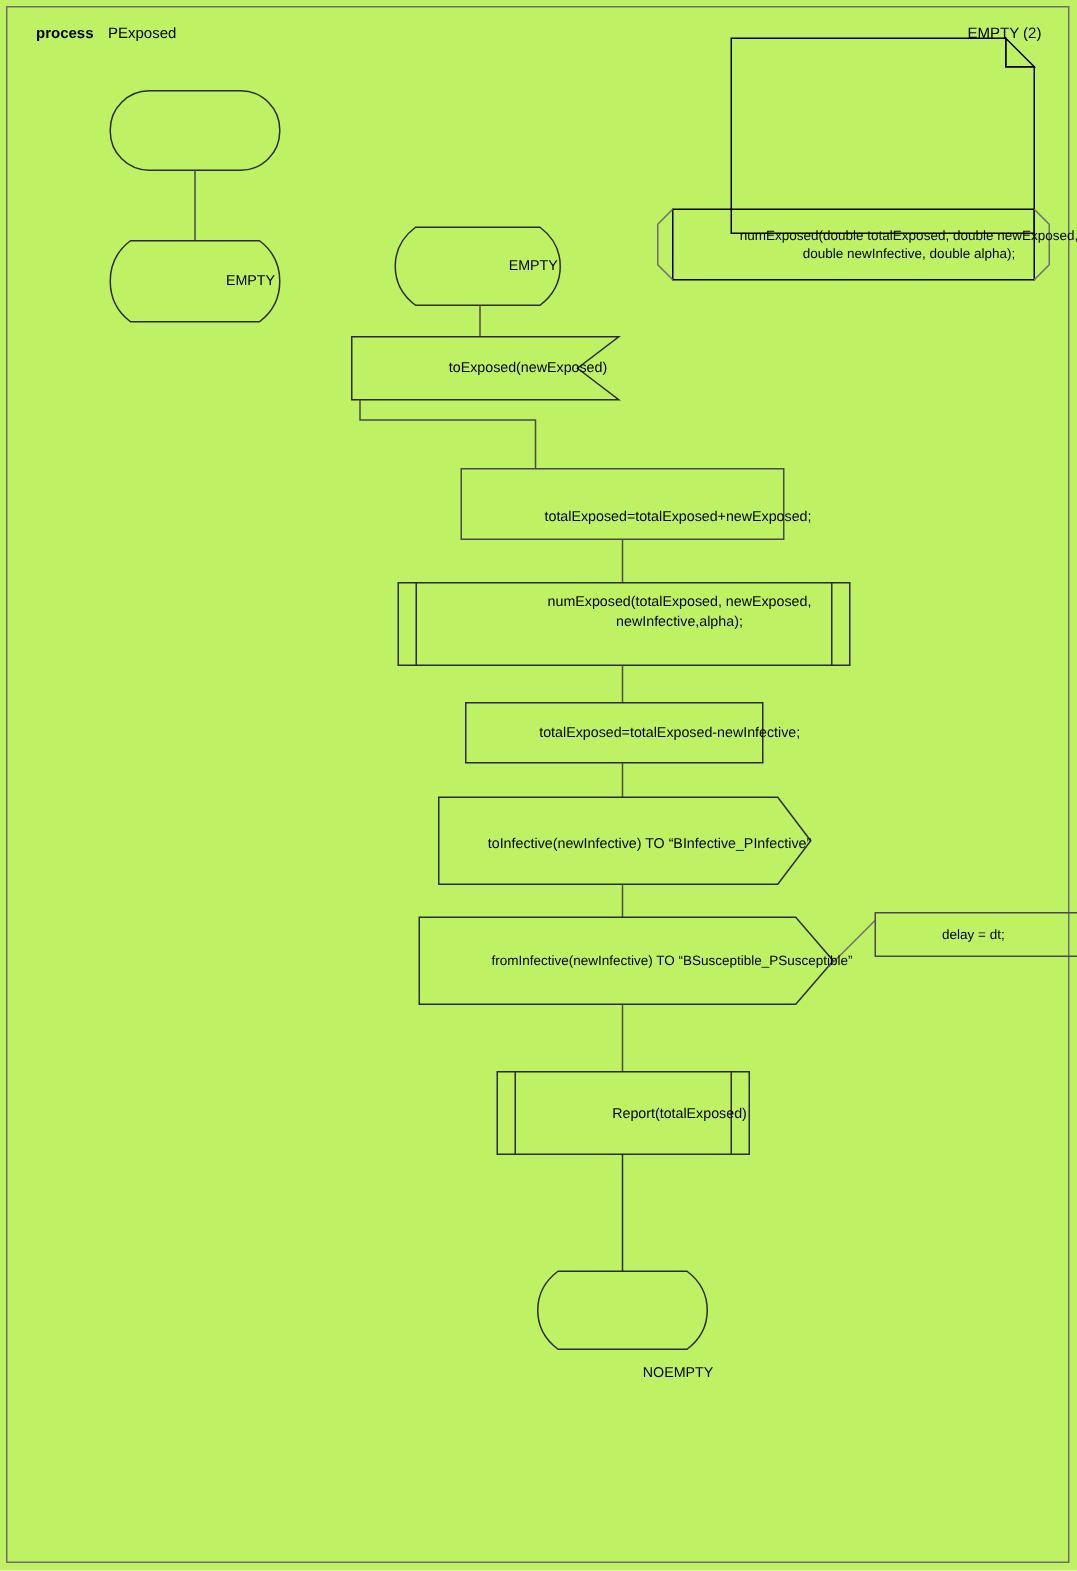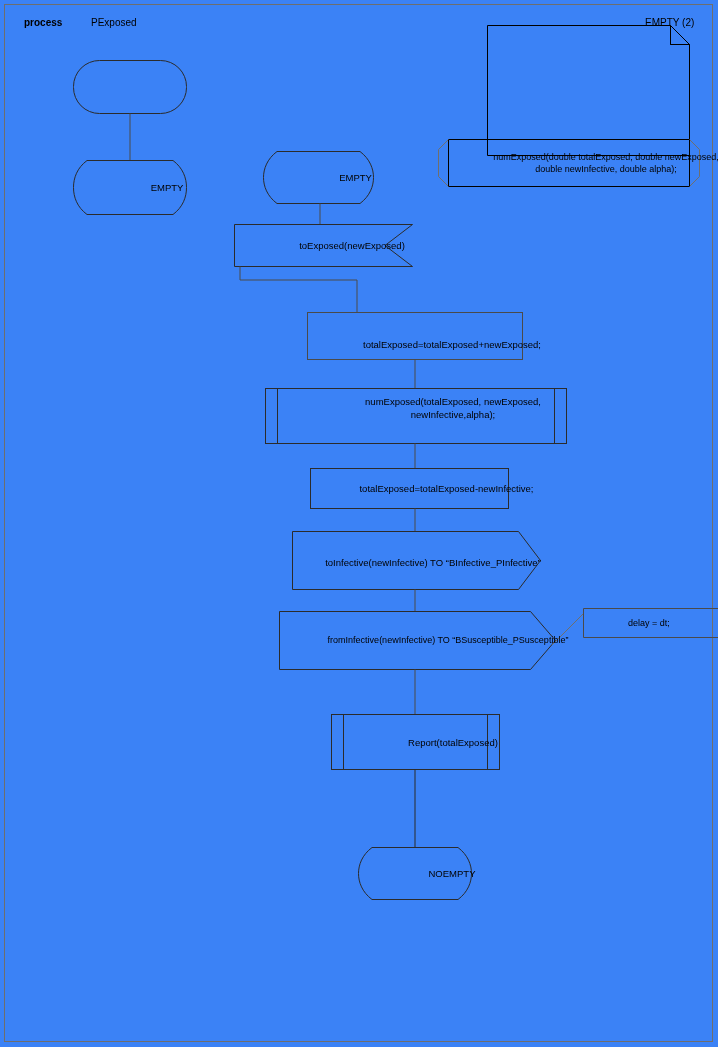--- a/index.html
+++ b/index.html
@@ -7,21 +7,21 @@
     padding: 0;
     background: #ffffff;
   }
   body {
     font-family: "Liberation Sans", sans-serif;
   }
   #page {
     position: relative;
     width: 718px;
     height: 1047px;
-    background: #3b82f6;
+    background: #bef264;
     overflow: hidden;
   }
   #page-border {
     position: absolute;
     left: 4px;
     top: 4px;
     width: 709px;
     height: 1038px;
     border: 1px solid #6e6e6e;
     box-sizing: border-box;
@@ -32,21 +32,21 @@
     color: #000000;
     white-space: nowrap;
     line-height: 12px;
   }
   #hdr-process {
     left: 24px;
     top: 17px;
     font-weight: bold;
   }
   #hdr-name {
-    left: 91px;
+    left: 72px;
     top: 17px;
   }
   #hdr-page {
     left: 645px;
     top: 17px;
   }
   .svgwrap {
     position: absolute;
     left: 0;
     top: 0;
@@ -170,21 +170,21 @@
 newInfective,alpha);</div>
 
   <div class="shape-label" style="left:311px; top:468px; width:197px; height:41px;">totalExposed=totalExposed-newInfective;</div>
 
   <div class="shape-label" style="left:278px; top:531px; width:236px; height:63px;">toInfective(newInfective) TO “BInfective_PInfective”</div>
 
   <div class="shape-label" style="left:280px; top:611px; width:262px; height:59px; font-size:9px;">fromInfective(newInfective) TO “BSusceptible_PSusceptible”</div>
 
   <div class="shape-label" style="left:344px; top:714px; width:144px; height:56px;">Report(totalExposed)</div>
 
-  <div class="shape-label" style="left:358px; top:847px; width:114px; height:53px;">NOEMPTY</div>
+  <div class="shape-label" style="left:358px; top:889px; width:114px; height:53px;">NOEMPTY</div>
 
   <div class="shape-label lbl-left" style="left:591px; top:608px; width:120px; height:30px; font-size:9px;">delay = dt;</div>
 
   <div class="hit" style="left:73px; top:60px; width:114px; height:54px;"></div>
   <div class="hit" style="left:73px; top:160px; width:114px; height:55px;"></div>
   <div class="hit" style="left:487px; top:25px; width:203px; height:131px;"></div>
   <div class="hit" style="left:438px; top:139px; width:262px; height:48px;"></div>
   <div class="hit" style="left:263px; top:151px; width:111px; height:53px;"></div>
   <div class="hit" style="left:234px; top:224px; width:179px; height:43px;"></div>
   <div class="hit" style="left:307px; top:312px; width:216px; height:48px;"></div>

